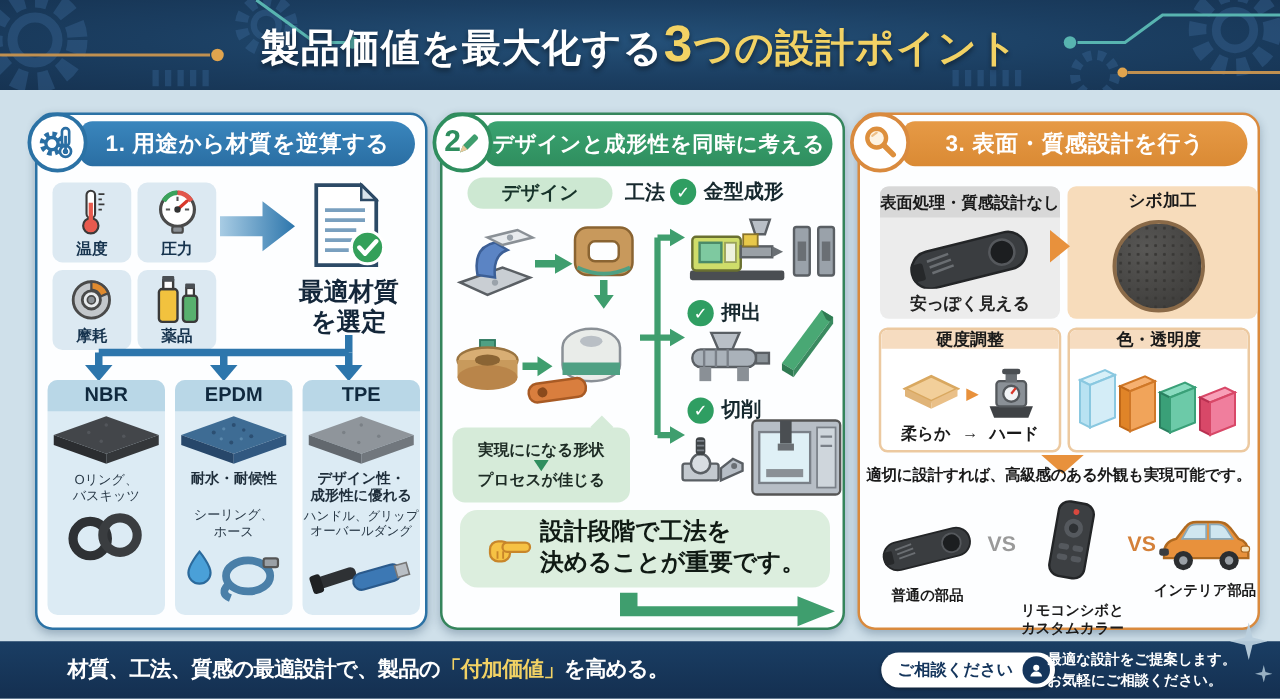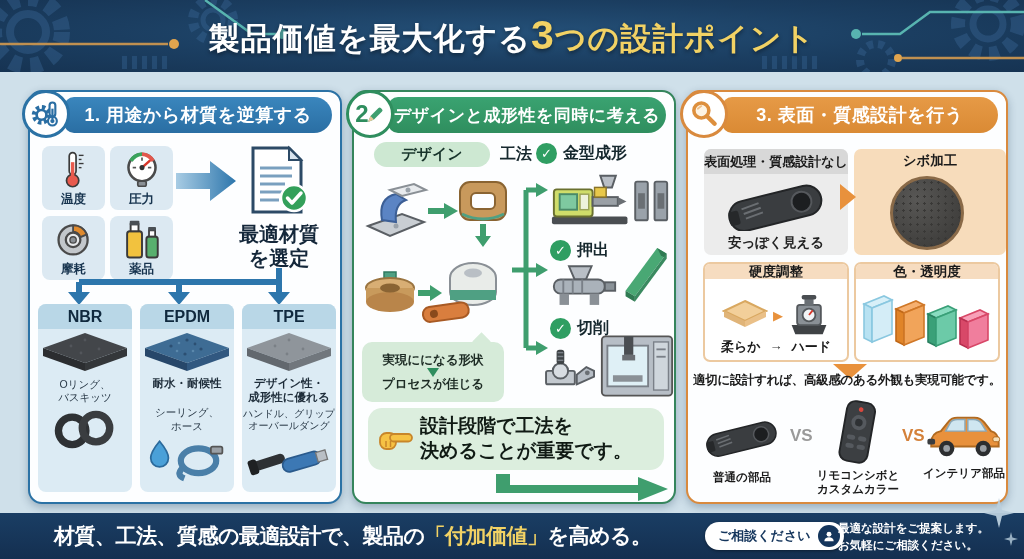--- a/index.html
+++ b/index.html
@@ -69,21 +69,21 @@
     display:inline-flex; align-items:center; justify-content:center; font-size:13px; font-weight:bold; flex:none; }
   .check::before { content:"✓"; }
   .method-name { font-size:16px; font-weight:bold; color:#16282e; margin-left:6px; }
   .method-row { position:absolute; display:flex; align-items:center; }
   .bubble { position:absolute; top:250px; left:8px; width:142px; height:60px; background:#d6ebd9;
     border-radius:10px; display:flex; flex-direction:column; align-items:center; justify-content:center;
     font-size:12.5px; font-weight:bold; color:#1d2b24; line-height:1.2; }
   .bubble::after { content:""; position:absolute; top:-7px; right:16px; width:13px; height:13px;
     background:#d6ebd9; transform:rotate(45deg); }
   .callout { position:absolute; top:316px; left:14px; width:296px; height:62px; background:#dceede;
-    border-radius:14px; display:flex; align-items:center; padding-left:10px; gap:6px; }
+    border-radius:14px; display:flex; align-items:center; padding-left:22px; gap:6px; }
   .callout-text { font-size:19px; font-weight:bold; color:#101a14; line-height:1.3; }
 
   
   .s-card { position:absolute; border-radius:7px; overflow:hidden; }
   .card-none { left:16px; top:57px; width:144px; height:106px; background:#ececec; }
   .card-none .head { height:25px; background:#d8d8d8; display:flex; align-items:center; justify-content:center;
     font-size:13px; font-weight:bold; color:#1a1a1a; }
   .card-none .caption { position:absolute; bottom:3px; width:100%; text-align:center;
     font-size:13.5px; font-weight:bold; color:#222; }
   .card-texture { left:166px; top:57px; width:152px; height:106px; background:#f7dcbb; }
@@ -112,21 +112,21 @@
     font-size:12.5px; font-weight:bold; color:#1a1a1a; letter-spacing:-.3px; }
   .comp-item { position:absolute; display:flex; flex-direction:column; align-items:center; }
   .comp-label { font-size:11.5px; font-weight:bold; color:#1a1a1a; text-align:center; line-height:1.25; }
   .vs { position:absolute; font-size:17px; font-weight:bold; }
   .vs.gray { color:#9a9a9a; } .vs.orange { color:#d4813a; }
 
   
   .bottom-bar { position:absolute; top:513px; left:0; width:1024px; height:46px;
     background:linear-gradient(#1a3e64,#142f50); }
   .statement { position:absolute; left:54px; top:0; height:46px; line-height:46px;
-    font-size:21px; font-weight:bold; color:#fff; letter-spacing:-.5px; }
+    font-size:17px; font-weight:bold; color:#fff; letter-spacing:-.5px; }
   .statement .accent { color:#f2d264; }
   .cta-button { position:absolute; left:705px; top:9px; height:28px; border-radius:15px; background:#fff;
     display:flex; align-items:center; padding:0 4px 0 13px; gap:7px; cursor:pointer;
     box-shadow:0 1px 3px rgba(0,0,0,.4); }
   .cta-label { font-size:13px; font-weight:bold; color:#14355c; }
   .cta-icon { width:22px; height:22px; border-radius:50%; background:#14355c;
     display:flex; align-items:center; justify-content:center; }
   .footer-note { position:absolute; left:838px; top:7px; font-size:11.5px; font-weight:bold;
     color:#fff; line-height:1.45; }
   .sparkle { position:absolute; left:984px; top:498px; width:30px; height:30px; background:#b9cfdd; opacity:.95;
@@ -634,21 +634,21 @@
         <rect x="14" y="2" width="30" height="64" rx="9" fill="#3c3f42" stroke="#232527" stroke-width="2"></rect>
         <circle cx="29" cy="10" r="2.5" fill="#d8483e"></circle>
         <circle cx="29" cy="24" r="8" fill="#55595e"></circle>
           <circle cx="29" cy="24" r="4" fill="#2e3134"></circle>
         <rect x="19" y="38" width="9" height="5" rx="2.5" fill="#55595e"></rect>
           <rect x="31" y="38" width="9" height="5" rx="2.5" fill="#55595e"></rect>
         <rect x="19" y="47" width="9" height="5" rx="2.5" fill="#55595e"></rect>
           <rect x="31" y="47" width="9" height="5" rx="2.5" fill="#55595e"></rect>
       </g>
     </svg>
-    <div class="comp-label pre" style="margin-top:2px;">リモコンシボと
+    <div class="comp-label pre" style="margin-top:16px;">リモコンシボと
 カスタムカラー</div>
   </div>
   <span class="vs orange" style="left:214px; top:334px;">VS</span>
   <div class="comp-item" style="left:234px; top:316px; width:84px;">
     <svg width="80" height="52" viewBox="0 0 80 54">
       <path d="M6,36 q0,-10 10,-12 l8,-10 q3,-4 9,-4 h18 q6,0 10,5 l7,9 q8,2 8,12 l0,4 h-70 z" fill="#e8913c" stroke="#b06a20" stroke-width="2"></path>
       <path d="M26,15 q2,-3 7,-3 h8 v12 h-20 z" fill="#cfe6f0" stroke="#8aa8b8" stroke-width="1.5"></path>
       <path d="M44,12 h6 q5,0 8,4 l5,8 h-19 z" fill="#cfe6f0" stroke="#8aa8b8" stroke-width="1.5"></path>
       <circle cx="22" cy="42" r="8" fill="#2c2e30"></circle>
         <circle cx="22" cy="42" r="3.5" fill="#9aa0a6"></circle>

